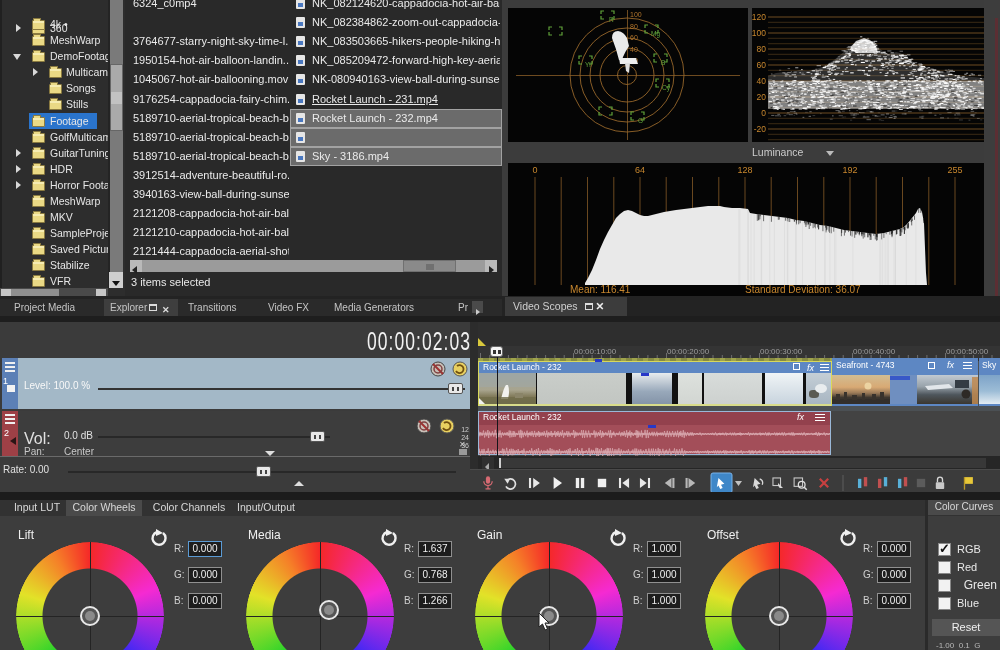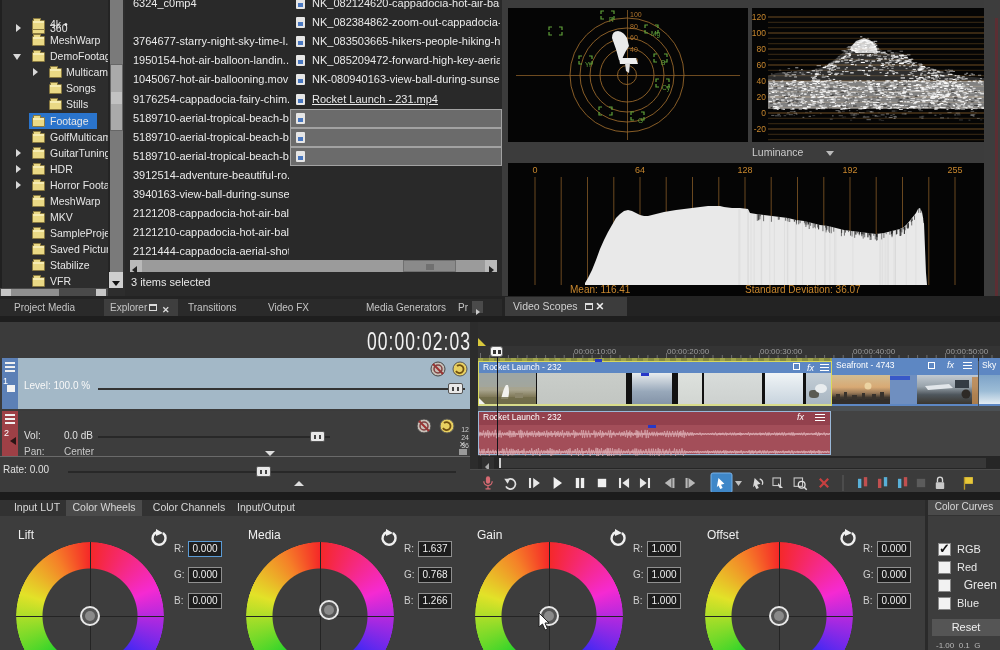--- a/index.html
+++ b/index.html
@@ -127,24 +127,26 @@
 <div class="doc" style="left:296px;top:36px;"></div>
 <div class="frow" style="left:312px;top:32px;width:188px;overflow:hidden;">NK_083503665-hikers-people-hiking-h...</div>
 <div class="doc" style="left:296px;top:55px;"></div>
 <div class="frow" style="left:312px;top:51px;width:188px;overflow:hidden;">NK_085209472-forward-high-key-aeria...</div>
 <div class="doc" style="left:296px;top:74px;"></div>
 <div class="frow" style="left:312px;top:70px;width:188px;overflow:hidden;">NK-080940163-view-ball-during-sunse...</div>
 <div class="doc" style="left:296px;top:94px;"></div>
 <div class="frow" style="left:312px;top:90px;width:188px;overflow:hidden;text-decoration:underline;">Rocket Launch - 231.mp4</div>
 <div style="position:absolute;left:290px;top:109px;width:212px;height:19px;background:#6b6b6b;border:1px solid #a2a2a2;"></div>
 <div class="doc" style="left:296px;top:113px;"></div>
+<div class="frow" style="left:312px;top:109px;width:188px;overflow:hidden;">Rocket Launch - 232.mp4</div>
 <div style="position:absolute;left:290px;top:128px;width:212px;height:19px;background:#6b6b6b;border:1px solid #a2a2a2;"></div>
 <div class="doc" style="left:296px;top:132px;"></div>
 <div style="position:absolute;left:290px;top:147px;width:212px;height:19px;background:#6b6b6b;border:1px solid #a2a2a2;"></div>
 <div class="doc" style="left:296px;top:151px;"></div>
+<div class="frow" style="left:312px;top:147px;width:188px;overflow:hidden;">Sky - 3186.mp4</div>
 <div style="position:absolute;left:130px;top:260px;width:367px;height:12px;background:#9b9b9b;"></div>
 <div style="position:absolute;left:130px;top:260px;width:12px;height:12px;background:#b9b9b9;"><span style="display:inline-block;width:0;height:0;border-right:5px solid #222;border-top:4px solid transparent;border-bottom:4px solid transparent;margin:2px 0 0 2px;"></span></div>
 <div style="position:absolute;left:403px;top:260px;width:53px;height:12px;background:#8a8a8a;border:1px solid #707070;">
       <span style="position:absolute;left:22px;top:3px;width:8px;height:6px;background:#707070;"></span>
     </div>
 <div style="position:absolute;left:485px;top:260px;width:12px;height:12px;background:#b9b9b9;"><span style="display:inline-block;width:0;height:0;border-left:5px solid #222;border-top:4px solid transparent;border-bottom:4px solid transparent;margin:2px 0 0 4px;"></span></div>
 <div style="position:absolute;left:131px;top:276px;width:160px;height:14px;color:#e8e8e8;font-size:11px;">3 items selected</div>
 <svg class="abs" style="left:508px;top:8px;" width="240" height="134" viewBox="0 0 240 134">
       <rect x="0" y="0" width="240" height="134" fill="#050505"></rect>
       <line x1="8" y1="67.5" x2="232" y2="67.5" stroke="#6e4b20" stroke-width="1"></line>
@@ -1961,21 +1963,21 @@
       <rect x="287.3" y="57.8" width="1" height="64.2" fill="#cdcdcd" opacity="0.35"></rect>
       <text x="62" y="130" fill="#c8872e" font-size="10" font-family="Liberation Sans">Mean: 116.41</text>
       <text x="237" y="130" fill="#c8872e" font-size="10" font-family="Liberation Sans">Standard Deviation: 36.07</text>
     </svg>
 <div style="position:absolute;left:0;top:296px;width:1000px;height:20px;background:#232323;"></div>
 <div style="position:absolute;left:0;top:299px;width:502px;height:17px;background:#2a2a2a;"></div>
 <div class="tab" style="left:8px;top:299px;width:78px;height:17px;text-align:left;padding-left:6px;">Project Media</div>
 <div class="tab" style="left:104px;top:299px;width:74px;height:17px;background:#3e3e3e;text-align:left;padding-left:6px;">Explorer<span style="position:absolute;left:45px;top:5px;width:8px;height:7px;border:1px solid #ddd;border-top:2px solid #ddd;"></span><span style="position:absolute;left:58px;top:3px;color:#ddd;font-size:9px;font-weight:bold;">✕</span></div>
 <div class="tab" style="left:182px;top:299px;width:70px;height:17px;text-align:left;padding-left:6px;">Transitions</div>
 <div class="tab" style="left:262px;top:299px;width:62px;height:17px;text-align:left;padding-left:6px;">Video FX</div>
-<div class="tab" style="left:360px;top:299px;width:92px;height:17px;text-align:left;padding-left:6px;">Media Generators</div>
+<div class="tab" style="left:328px;top:299px;width:92px;height:17px;text-align:left;padding-left:6px;">Media Generators</div>
 <div class="tab" style="left:452px;top:299px;width:18px;height:17px;text-align:left;padding-left:6px;">Pr</div>
 <div style="position:absolute;left:472px;top:301px;width:11px;height:12px;background:#4a4a4a;"><span style="display:inline-block;width:0;height:0;border-left:4px solid #ccc;border-top:3px solid transparent;border-bottom:3px solid transparent;margin:3px 0 0 4px;"></span></div>
 <div style="position:absolute;left:505px;top:297px;width:122px;height:19px;background:#3c3c3c;color:#cfcfcf;font-size:10.5px;line-height:18px;padding-left:8px;">Video Scopes <span style="display:inline-block;width:8px;height:7px;border:1px solid #ddd;border-top:2px solid #ddd;margin-left:4px;"></span> <span style="font-weight:bold;color:#eee;">✕</span></div>
 <div style="position:absolute;left:0;top:316px;width:1000px;height:6px;background:#1e1e1e;"></div>
 <div style="position:absolute;left:0;top:322px;width:470px;height:170px;background:#3b3b3b;"></div>
 <div style="position:absolute;left:163px;top:327px;width:308px;height:28px;color:#f2f2f2;font-size:25px;line-height:28px;text-align:right;transform:scaleX(0.70);transform-origin:right center;letter-spacing:1.5px;">00:00:02:03</div>
 <div style="position:absolute;left:2px;top:358px;width:468px;height:51px;background:#a3b8c7;"></div>
 <div style="position:absolute;left:2px;top:358px;width:16px;height:51px;background:#5c80b6;"></div>
 <div style="position:absolute;left:5px;top:362px;width:10px;height:2px;background:#f0f0f0;"></div>
 <div style="position:absolute;left:5px;top:366px;width:10px;height:2px;background:#f0f0f0;"></div>
@@ -1995,21 +1997,21 @@
       <circle cx="30" cy="8" r="7" fill="#e8d060" stroke="#555"></circle>
       <path d="M27,5 a4,4 0 1,1 -1,5" fill="none" stroke="#705010" stroke-width="1.8"></path>
     </svg>
 <div style="position:absolute;left:2px;top:411px;width:468px;height:45px;background:#3d3d3d;"></div>
 <div style="position:absolute;left:2px;top:411px;width:16px;height:45px;background:#9e4046;"></div>
 <div style="position:absolute;left:5px;top:414px;width:10px;height:2px;background:#f0f0f0;"></div>
 <div style="position:absolute;left:5px;top:418px;width:10px;height:2px;background:#f0f0f0;"></div>
 <div style="position:absolute;left:5px;top:422px;width:10px;height:2px;background:#f0f0f0;"></div>
 <div style="position:absolute;left:4px;top:428px;width:12px;height:12px;color:#fff;font-size:9px;">2</div>
 <div style="position:absolute;left:10px;top:437px;width:0;height:0;border-right:6px solid #2a1515;border-top:4px solid transparent;border-bottom:4px solid transparent;"></div>
-<div style="position:absolute;left:24px;top:430px;width:40px;height:13px;color:#e0e0e0;font-size:10px;">Vol:</div>
+<div style="position:absolute;left:24px;top:430px;width:40px;height:13px;color:#e0e0e0;font-size:16px;">Vol:</div>
 <div style="position:absolute;left:64px;top:430px;width:60px;height:13px;color:#e0e0e0;font-size:10px;">0.0 dB</div>
 <div style="position:absolute;left:98px;top:436px;width:232px;height:2px;background:#282828;"></div>
 <div style="position:absolute;left:310px;top:431px;width:15px;height:11px;background:#e8e8e8;border:1px solid #555;border-radius:2px;">
       <span style="position:absolute;left:3px;top:3px;width:2px;height:4px;background:#444;"></span>
       <span style="position:absolute;left:8px;top:3px;width:2px;height:4px;background:#444;"></span>
     </div>
 <svg class="abs" style="left:416px;top:418px;" width="42" height="17">
       <circle cx="8" cy="8" r="7" fill="#c8c0b8" stroke="#444"></circle>
       <line x1="3" y1="3" x2="13" y2="13" stroke="#a03030" stroke-width="2"></line>
       <circle cx="8" cy="8" r="4" fill="none" stroke="#804040" stroke-width="1.5"></circle>

